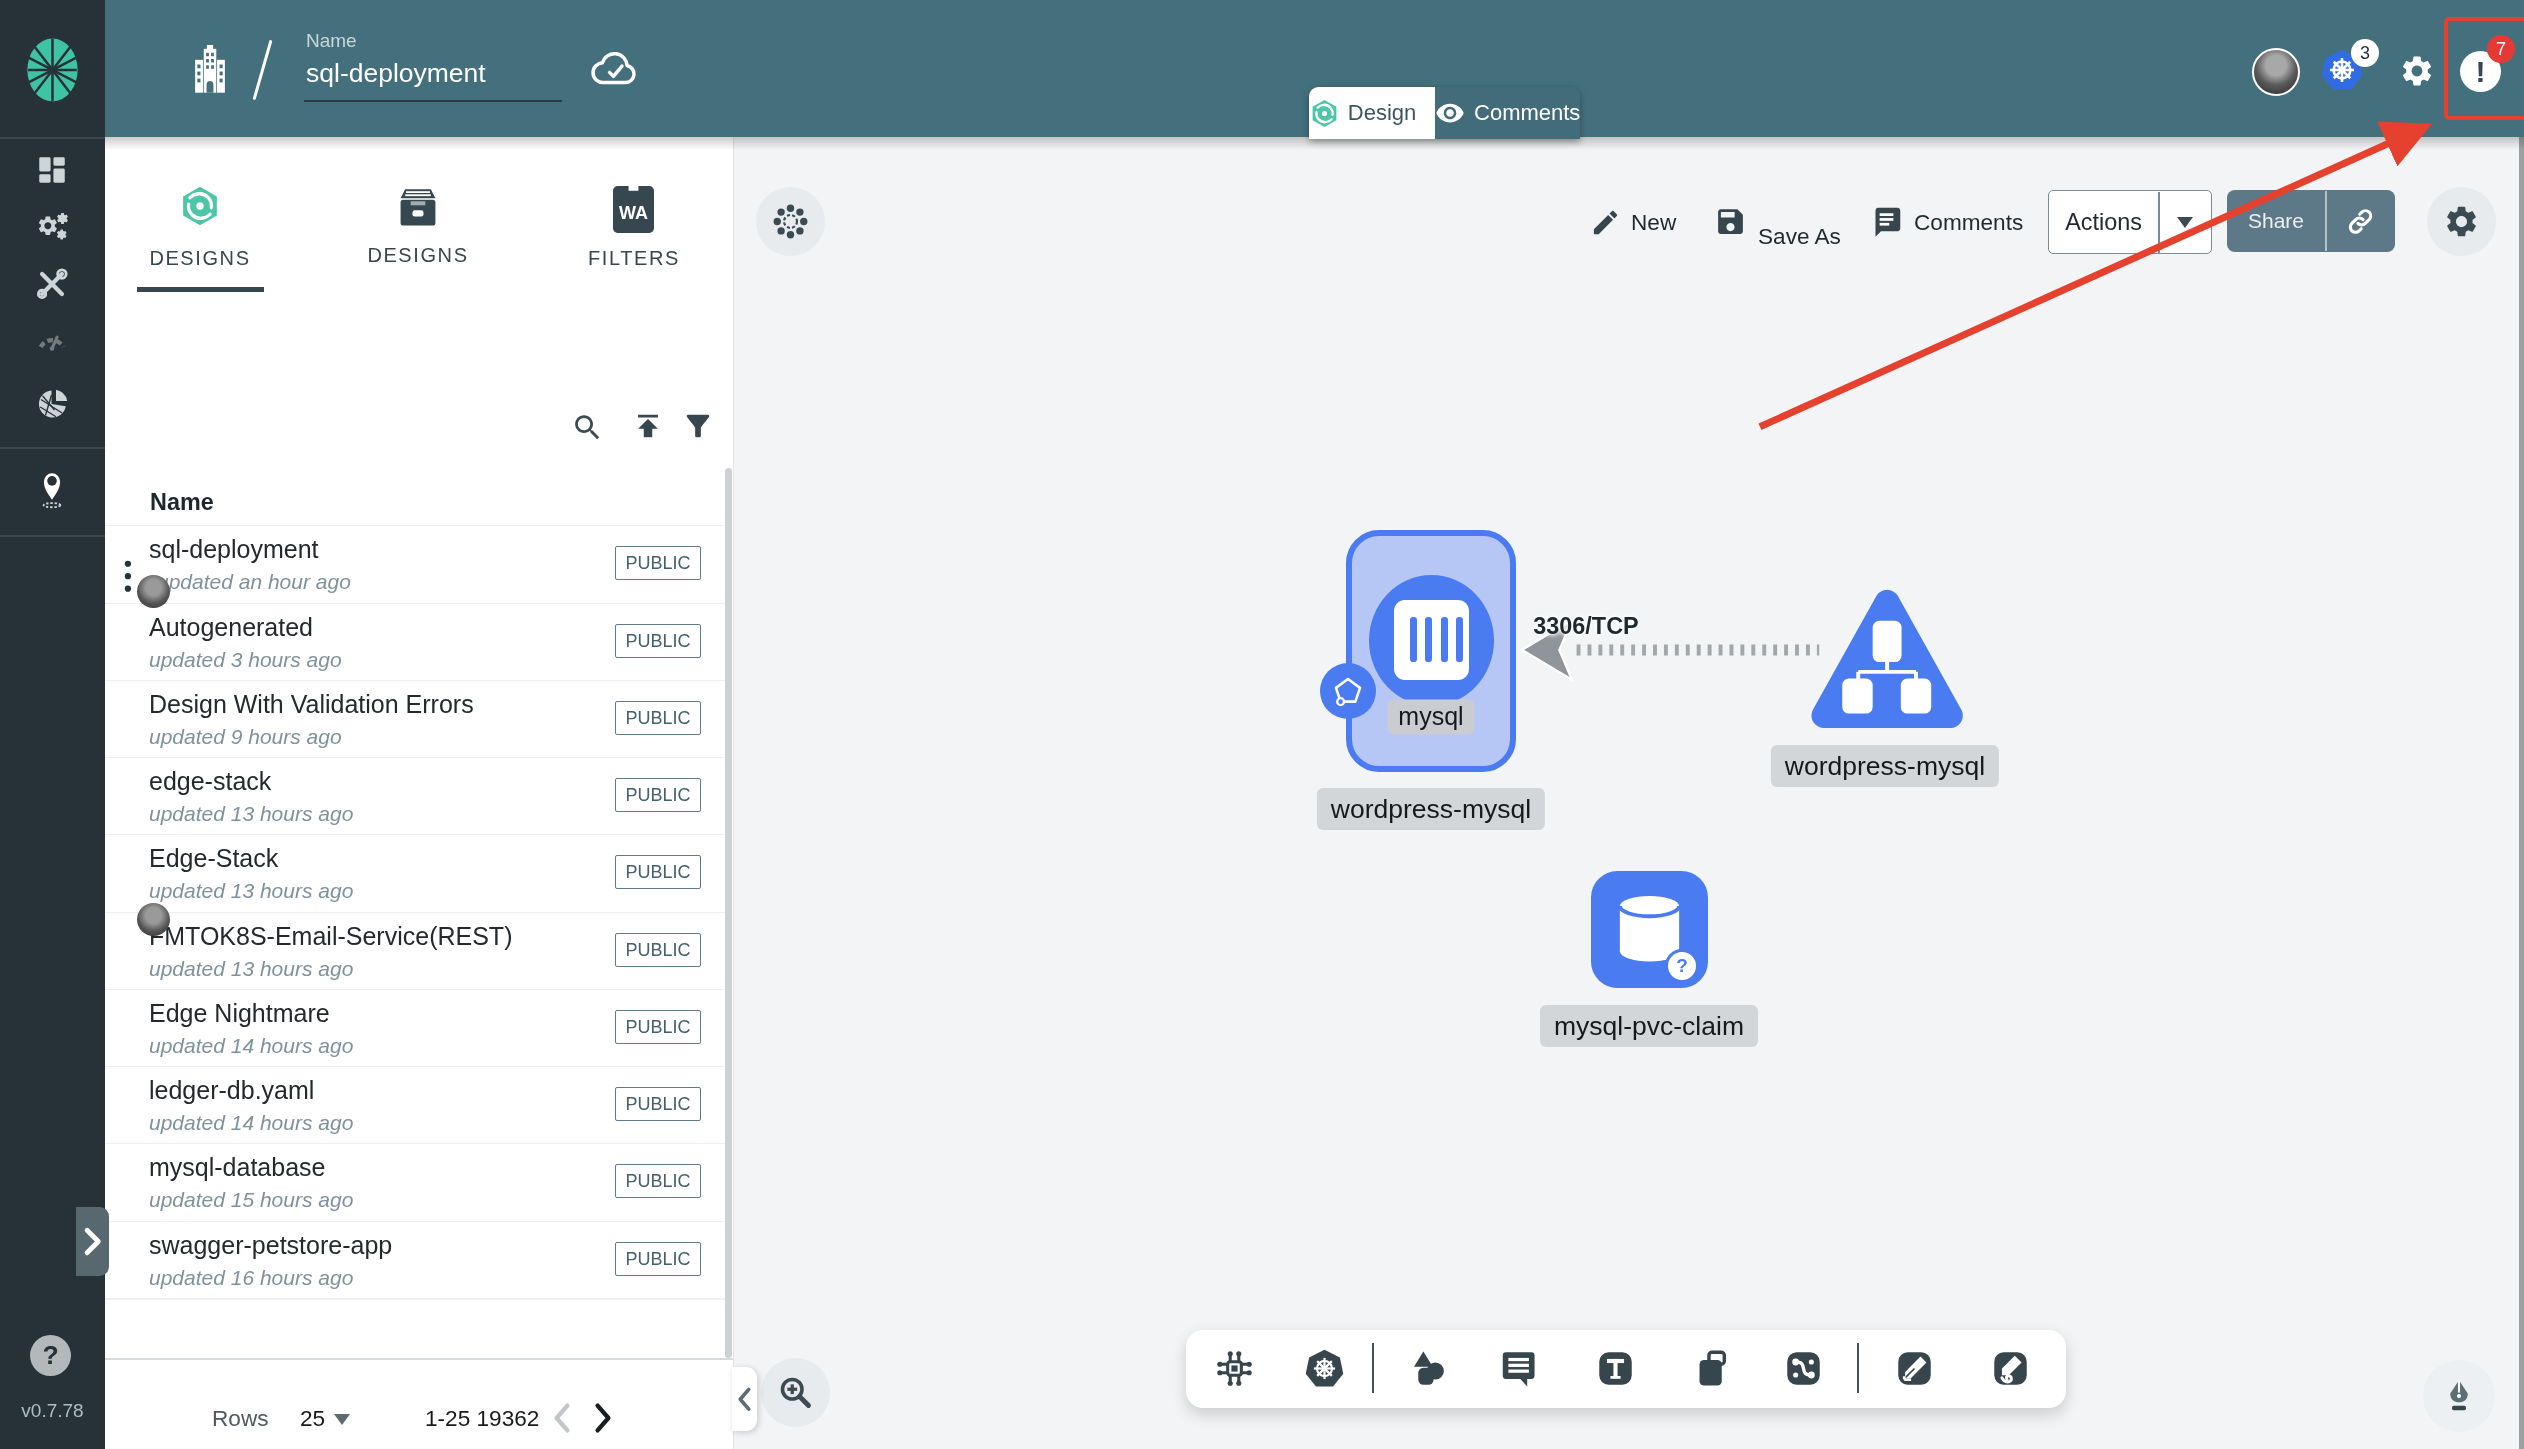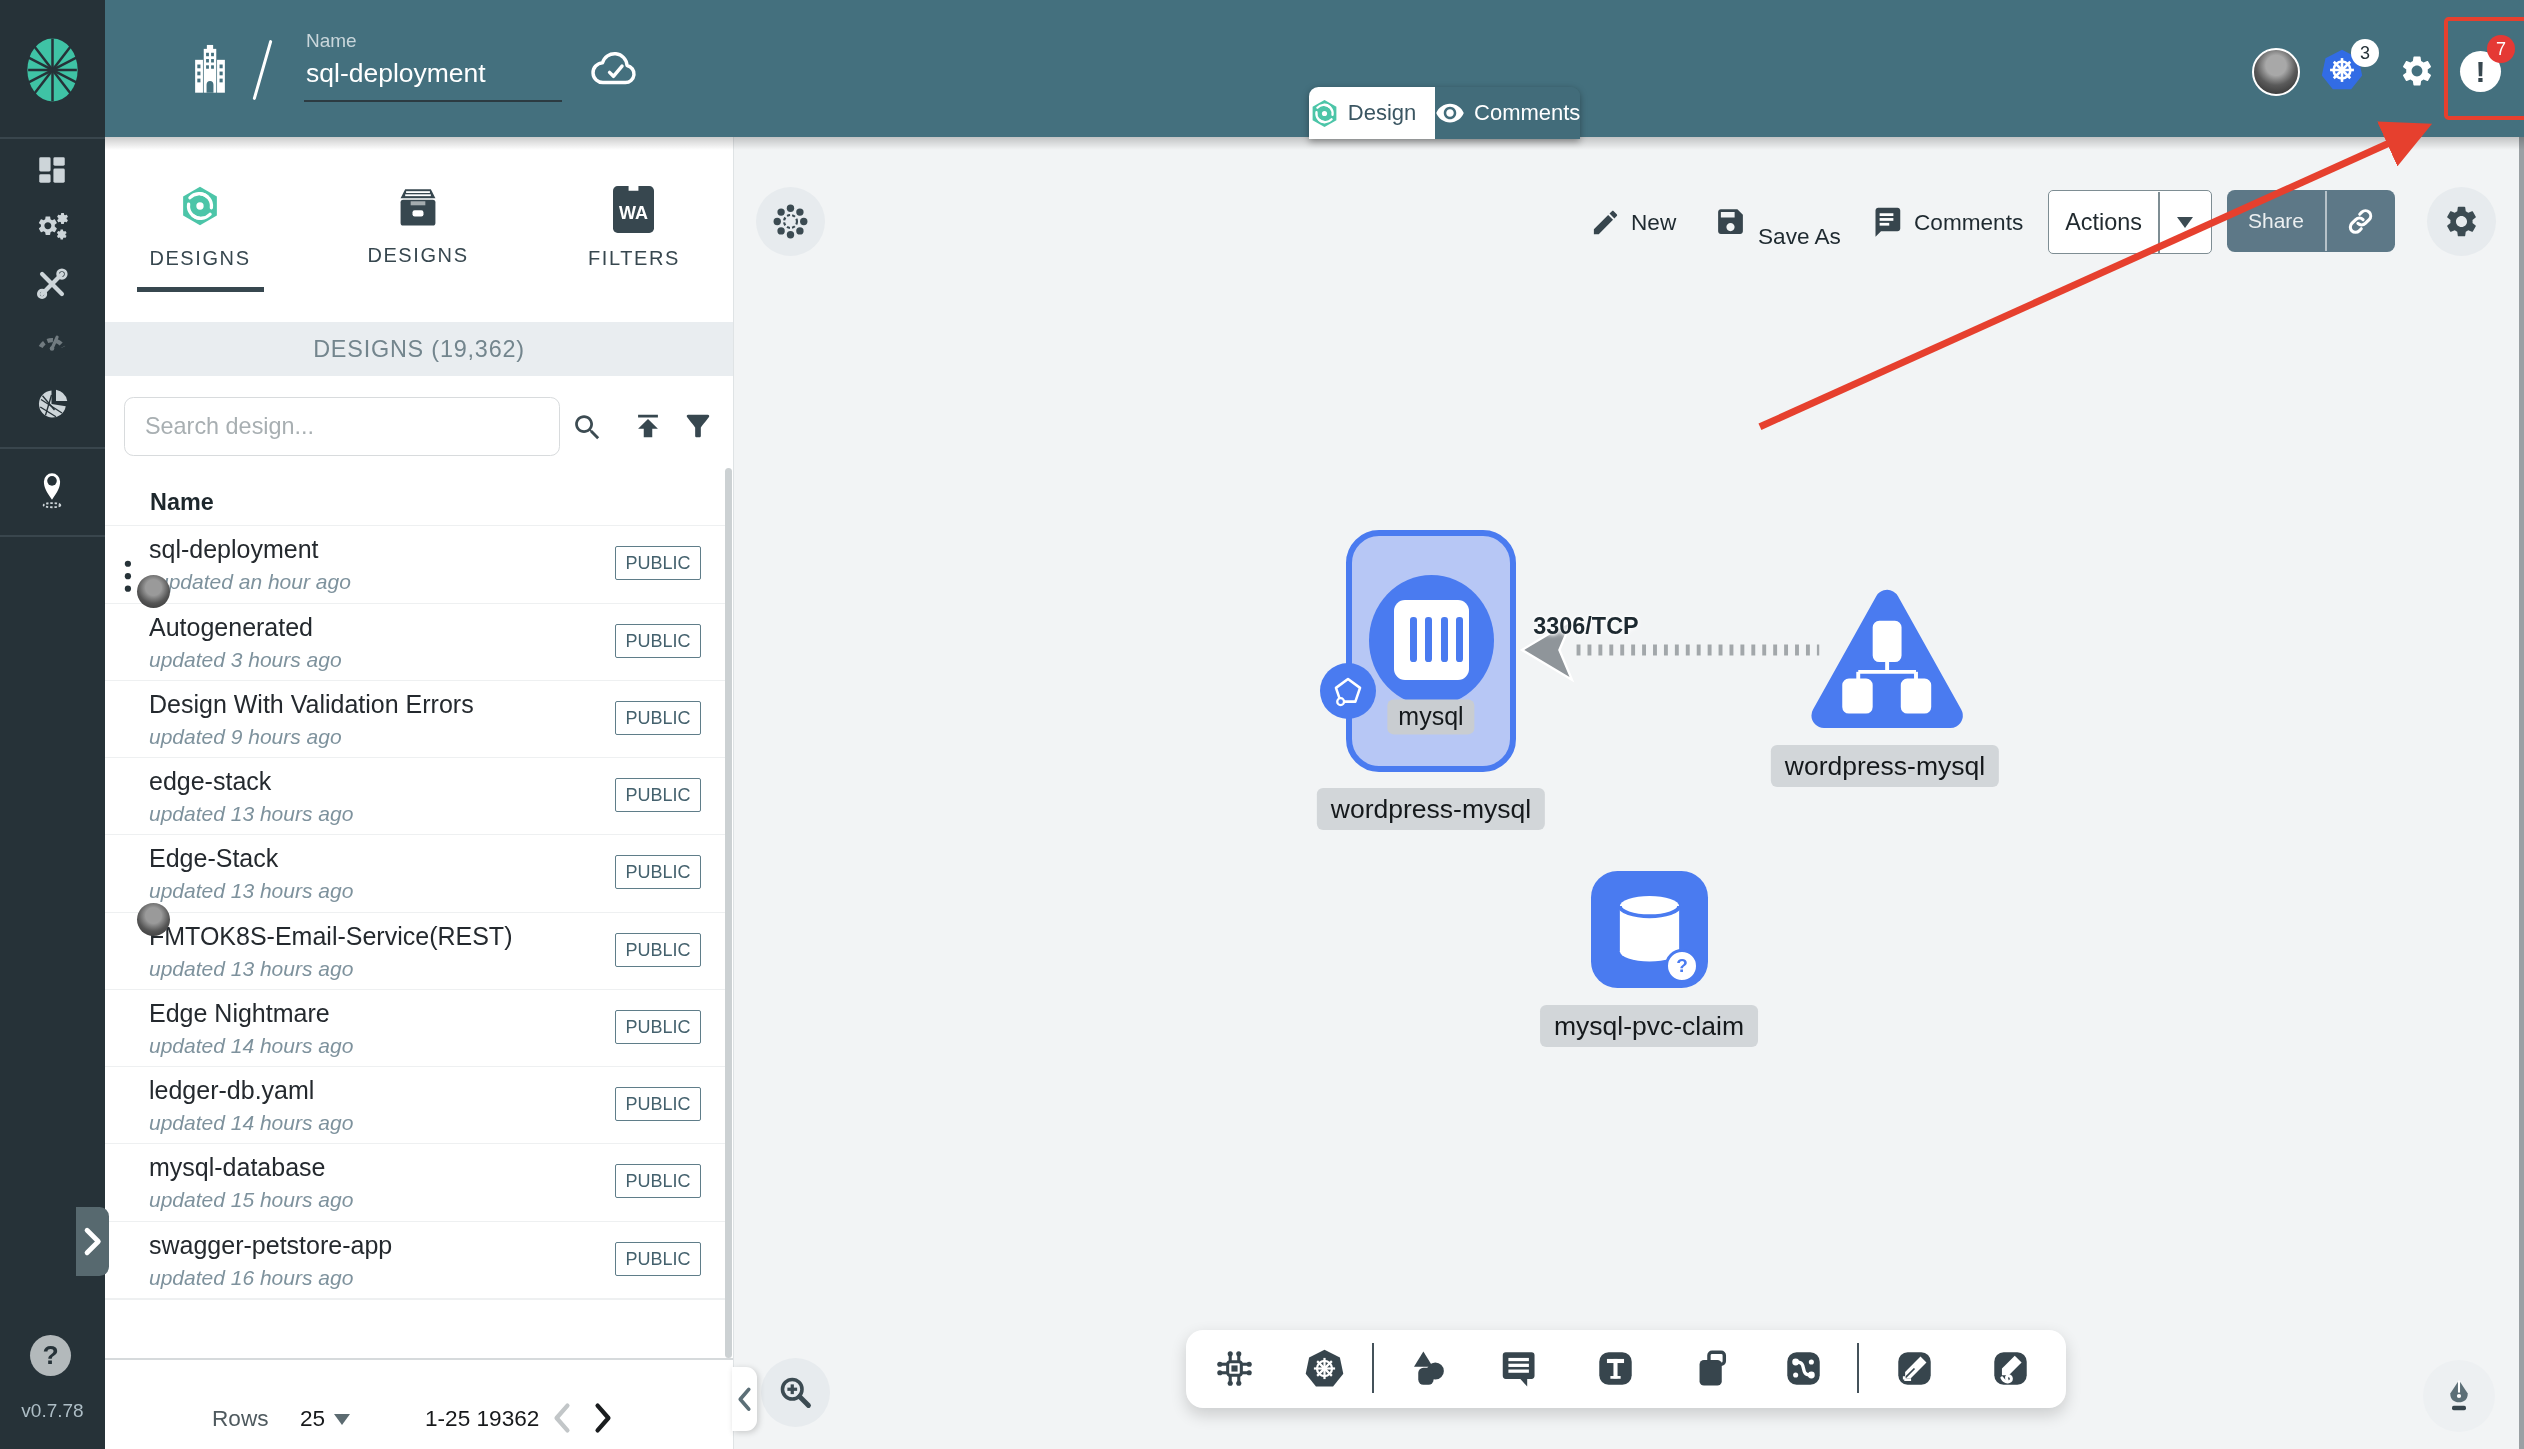--- a/index.html
+++ b/index.html
@@ -272,23 +272,21 @@
       <rect x="8" y="7.6" width="8" height="2.2" fill="#fff" opacity=".55"></rect>
     </svg>
   </div>
   <div class="abs ptab-label" style="left:418px;top:244px;transform:translateX(-50%);">DESIGNS</div>
 
   <div class="abs cc" style="left:613px;top:186px;width:41px;height:47px;background:#37474f;border-radius:4.7px;clip-path:polygon(0 0,38% 0,38% 10%,62% 10%,62% 0,100% 0,100% 100%,0 100%);color:#fff;font-size:18px;font-weight:bold;">
     <span style="margin-top:7.8px;">WA</span>
   </div>
   <div class="abs ptab-label" style="left:634px;top:247px;transform:translateX(-50%);">FILTERS</div>
 
-  <div class="abs count-bar cc">DESIGNS (19,362)</div>
-
-  <input class="abs search-inp" placeholder="Search design..." style="">
+
   <div class="abs" style="left:571px;top:411px;color:#3c4b52;">
     <svg width="33" height="33" viewBox="0 0 24 24" fill="currentColor">
         <path d="M15.5 14h-.79l-.28-.27C15.41 12.59 16 11.11 16 9.5 16 5.91 13.09 3 9.5 3S3 5.91 3 9.5 5.91 16 9.5 16c1.61 0 3.09-.59 4.23-1.57l.27.28v.79l5 4.99L20.49 19l-4.99-5zm-6 0C7.01 14 5 11.99 5 9.5S7.01 5 9.5 5 14 7.01 14 9.5 11.99 14 9.5 14z"></path>
       </svg>
   </div>
   <div class="abs" style="left:631px;top:409px;color:#37474f;">
     <svg width="34" height="34" viewBox="0 0 24 24" fill="currentColor">
         <path d="M5 4v2h14V4H5zm0 10h4v6h6v-6h4l-7-7-7 7z"></path>
       </svg>
   </div>

